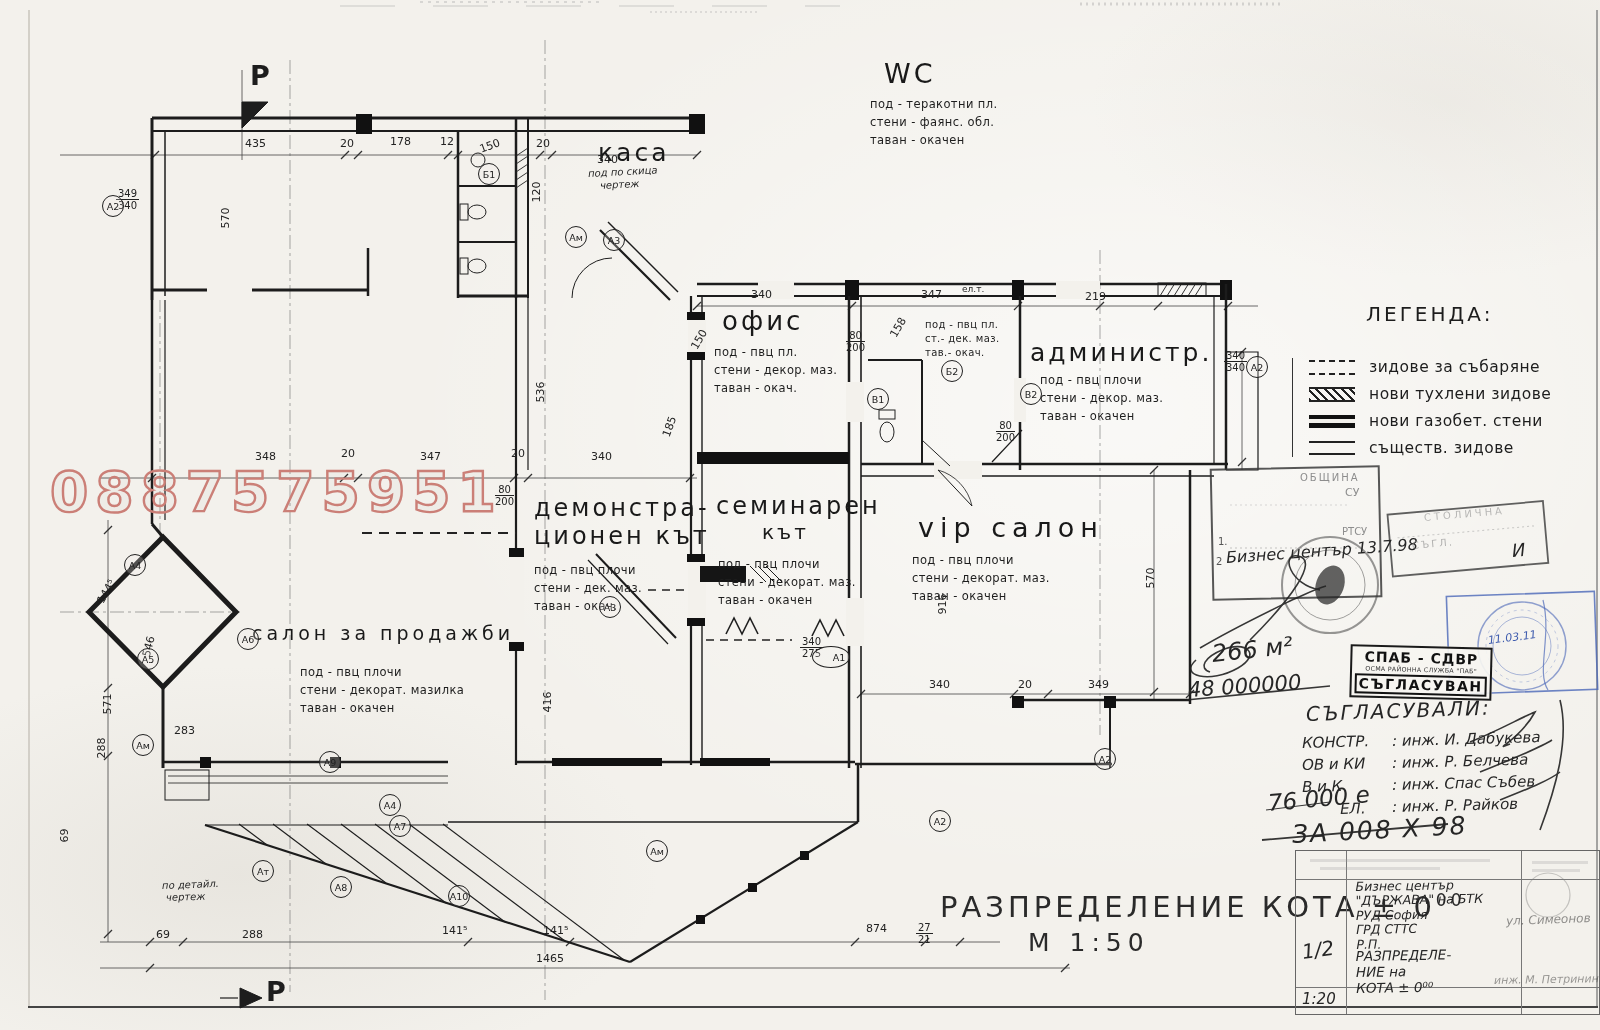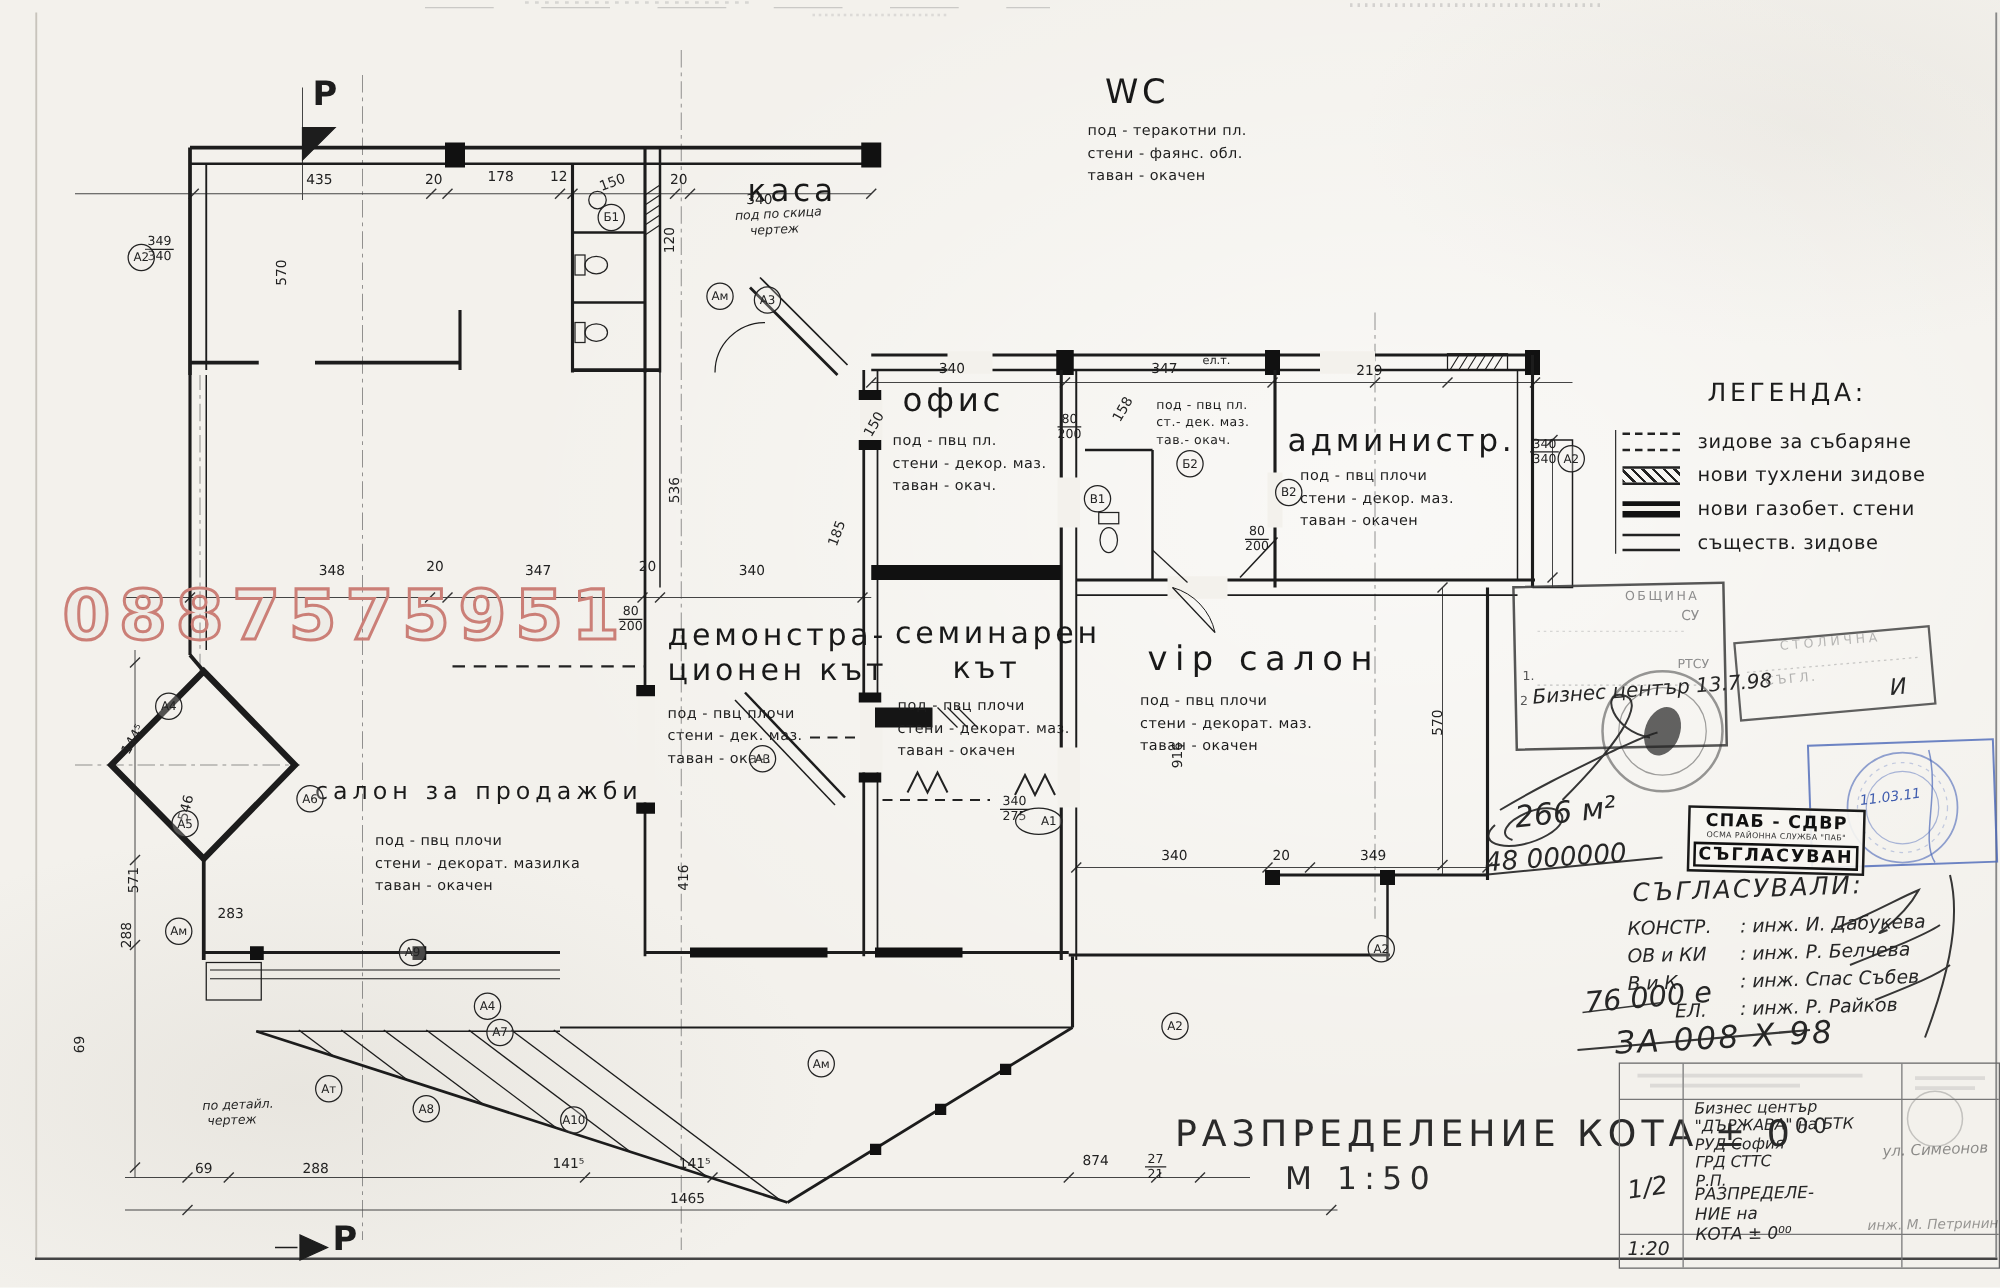--- a/index.html
+++ b/index.html
@@ -27,21 +27,21 @@
   .frac .fn{display:block;border-bottom:1px solid #222;padding:0 2px;}
   .frac .fd{display:block;}
   .marker{position:absolute;width:20px;height:20px;border:1.3px solid #222;border-radius:50%;
     font-size:9.5px;color:#222;display:flex;align-items:center;justify-content:center;
     background:rgba(243,241,236,.25);}
   
   .flag-letter{position:absolute;font-size:27px;color:#1d1d1d;font-weight:bold;}
   
   .legend{position:absolute;left:1292px;top:302px;width:300px;}
   .legend-heading{font-size:20px;letter-spacing:3px;color:#1d1d1d;margin-left:74px;}
-  .legend-rows{margin-top:18px;border-left:1.5px solid #333;padding-left:5px;}
+  .legend-rows{margin-top:32px;border-left:1.5px solid #333;padding-left:16px;}
   .legend-row{display:flex;align-items:center;margin:9px 0;}
   .legend-swatch{width:46px;margin-right:14px;flex:none;}
   .sw-dashed{height:11px;border-top:2px dashed #222;border-bottom:2px dashed #222;}
   .sw-hatch{height:11px;border-top:2px solid #222;border-bottom:2px solid #222;
     background:repeating-linear-gradient(45deg,#222 0 2px,transparent 2px 6px);}
   .sw-solid{height:13px;background:linear-gradient(#111 0 4px,#f3f1ec 4px 8px,#111 8px 13px);}
   .sw-double{height:10px;border-top:2px solid #222;border-bottom:2px solid #222;}
   .legend-label{font-size:15.5px;color:#1d1d1d;letter-spacing:.5px;white-space:nowrap;}
   
   .caption-main{position:absolute;left:940px;top:890px;font-size:29px;letter-spacing:4px;color:#2a2a2a;white-space:nowrap;}
@@ -378,21 +378,21 @@
 </div>
 
 <div class="room-title" style="left:918px;top:512px;font-size:27px;letter-spacing:6px;">vip  салон</div>
 <div class="finishes" style="left:912px;top:552px;">
   <div>под - пвц  плочи</div>
   <div>стени - декорат. маз.</div>
   <div>таван - окачен</div>
 </div>
 
 <div class="room-title" style="left:716px;top:492px;font-size:24px;">семинарен</div>
-<div class="room-title" style="left:762px;top:520px;font-size:24px;">кът</div>
+<div class="room-title" style="left:762px;top:520px;font-size:20px;">кът</div>
 <div class="finishes" style="left:718px;top:556px;">
   <div>под - пвц  плочи</div>
   <div>стени - декорат. маз.</div>
   <div>таван - окачен</div>
 </div>
 
 <div class="room-title" style="left:534px;top:494px;font-size:24px;">демонстра-</div>
 <div class="room-title" style="left:534px;top:522px;font-size:24px;">ционен  кът</div>
 <div class="finishes" style="left:534px;top:562px;">
   <div>под - пвц  плочи</div>

